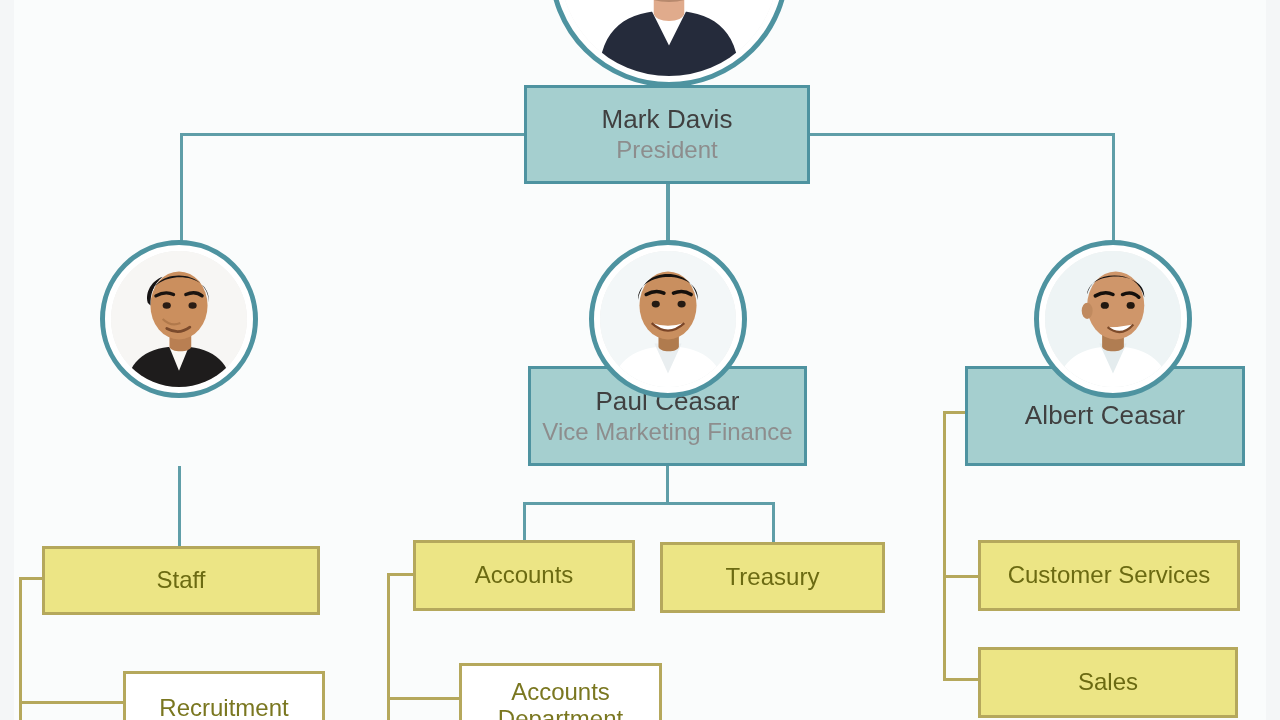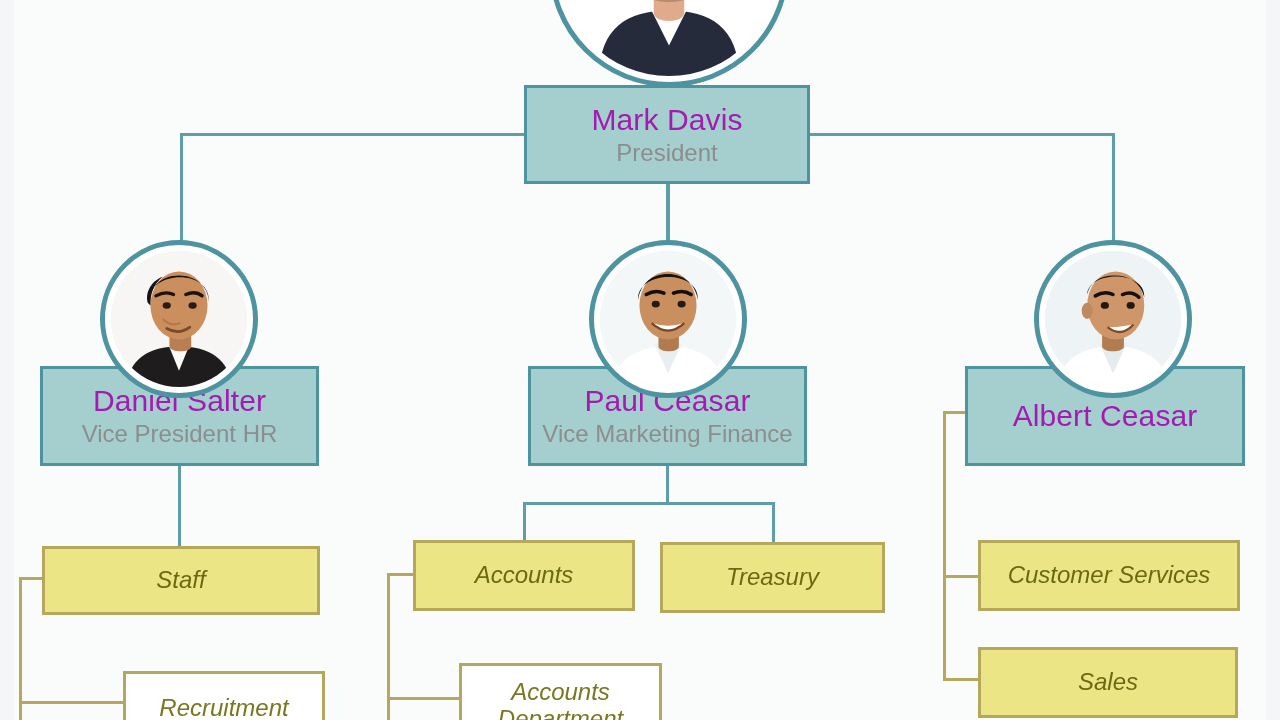--- a/index.html
+++ b/index.html
@@ -48,22 +48,22 @@
     box-sizing: border-box;
     background: #a5cfcf;
     border: 3px solid #4e93a0;
     display: flex;
     flex-direction: column;
     align-items: center;
     justify-content: center;
     z-index: 5;
   }
   .person .pname {
-    font-size: 30px;
-    color: #a21caf;
+    font-size: 26px;
+    color: #404040;
     line-height: 1.12;
     white-space: nowrap;
     letter-spacing: .1px;
   }
   .person .ptitle {
     font-size: 24px;
     color: #8d8d8d;
     line-height: 1.15;
     white-space: nowrap;
     margin-top: 2px;
@@ -98,21 +98,20 @@
     background: #ece585;
     border: 3px solid #b5a85c;
     display: flex;
     align-items: center;
     justify-content: center;
     color: #6b6a12;
     font-size: 24px;
     z-index: 5;
     text-align: left;
     line-height: 1.12;
-    font-style: italic;
   }
   .dept.plain {
     background: #ffffff;
     border-color: #b5a85c;
     color: #7a7720;
   }
 </style>
 </head>
 <body>
 
@@ -181,24 +180,20 @@
         <path d="M27 38 C25 30 30 22 38 19 C31 25 29 31 29 40 Z" fill="#171414"></path>
         <ellipse cx="41" cy="40" rx="3" ry="2.4" fill="#2a1c14"></ellipse>
         <ellipse cx="60" cy="40" rx="3" ry="2.4" fill="#2a1c14"></ellipse>
         <path d="M33 33 q7 -4 13 -1" stroke="#1b1410" stroke-width="2.4" fill="none" stroke-linecap="round"></path>
         <path d="M55 32 q7 -3 12 1" stroke="#1b1410" stroke-width="2.4" fill="none" stroke-linecap="round"></path>
         <path d="M41 57 q9 5 17 -1" stroke="#7b4a2c" stroke-width="2" fill="none" stroke-linecap="round"></path>
         <path d="M38 50 q6 6 13 3" stroke="#a06b40" stroke-width="1.6" fill="none" opacity="0.6"></path>
       </svg>
     </div>
   </div>
-  <div class="person" style="left:40px; top:366px; width:279px; height:100px;">
-    <div class="pname">Daniel Salter</div>
-    <div class="ptitle">Vice President HR</div>
-  </div>
 
   <div class="avatar" style="left:589px; top:240px; width:158px; height:158px;">
     <div class="photo">
       <svg viewBox="0 0 100 100" preserveAspectRatio="xMidYMid slice" aria-hidden="true">
         <rect x="0" y="0" width="100" height="100" fill="#f3f7f8"></rect>
         <path d="M10 100 C10 80 28 70 50 70 C72 70 90 80 90 100 Z" fill="#ffffff"></path>
         <path d="M40 68 L50 90 L60 68 Z" fill="#e9eef0"></path>
         <path d="M43 54 h15 v16 c0 5 -15 5 -15 0 Z" fill="#b07b4e"></path>
         <ellipse cx="50" cy="40" rx="21" ry="25" fill="#c98f5f"></ellipse>
         <path d="M28 36 C27 14 73 13 72 36 C70 24 61 17 50 17 C38 17 30 24 28 36 Z" fill="#16120f"></path>

